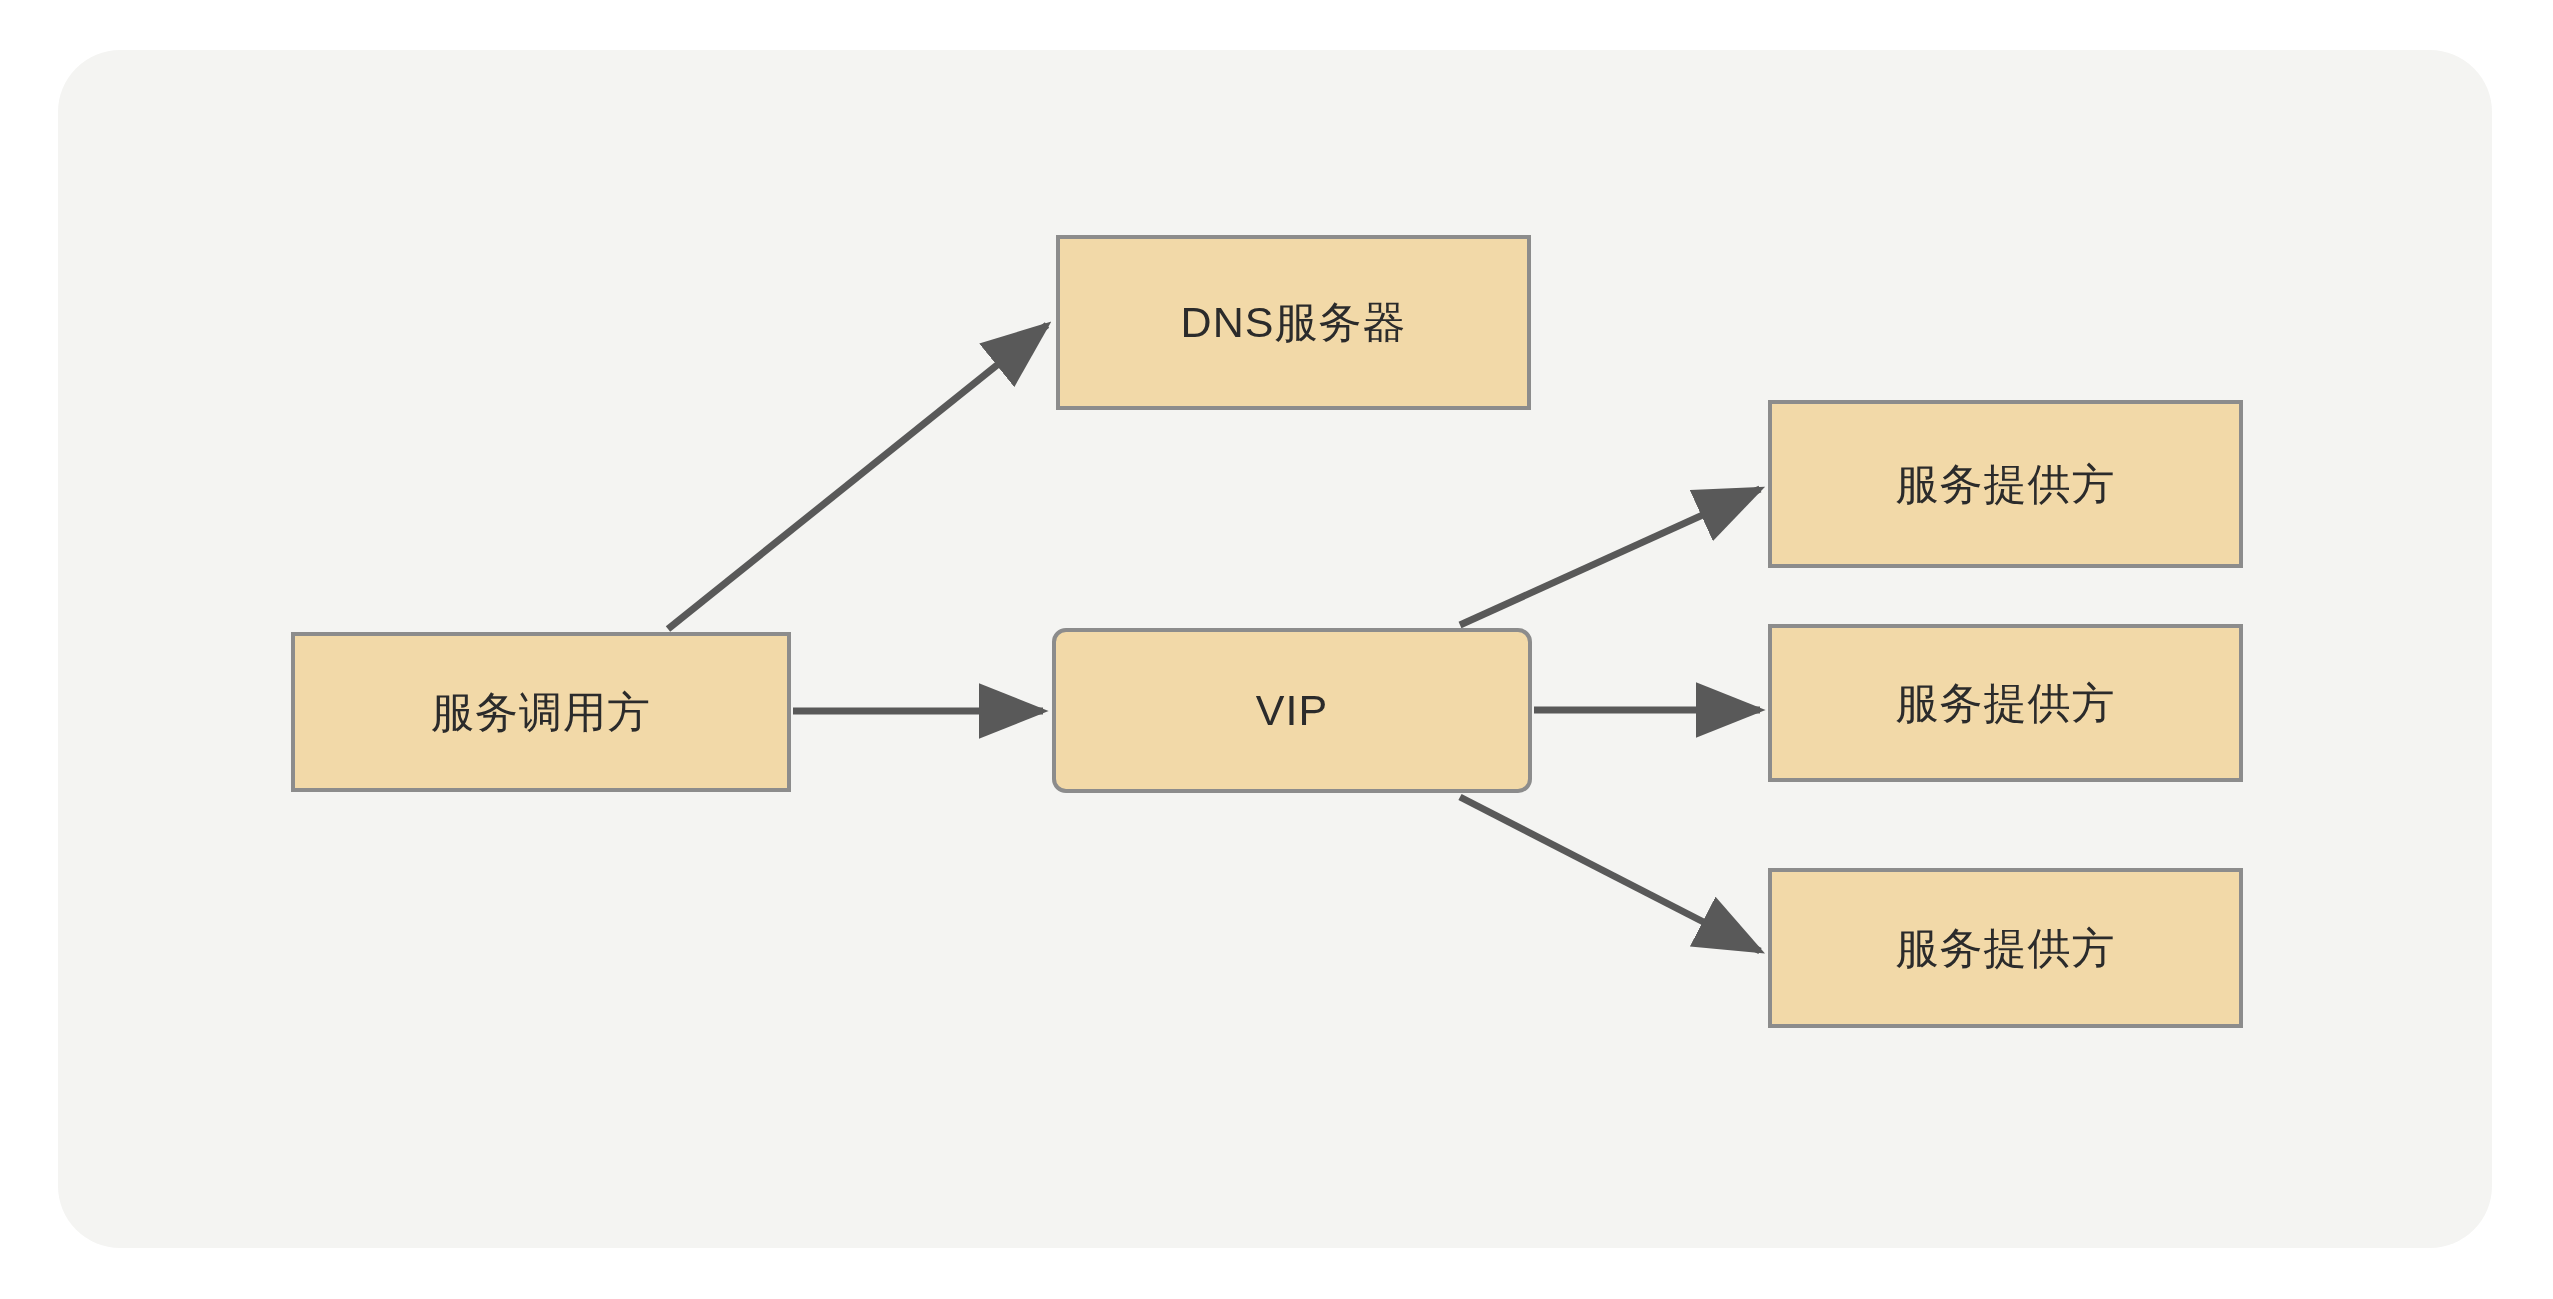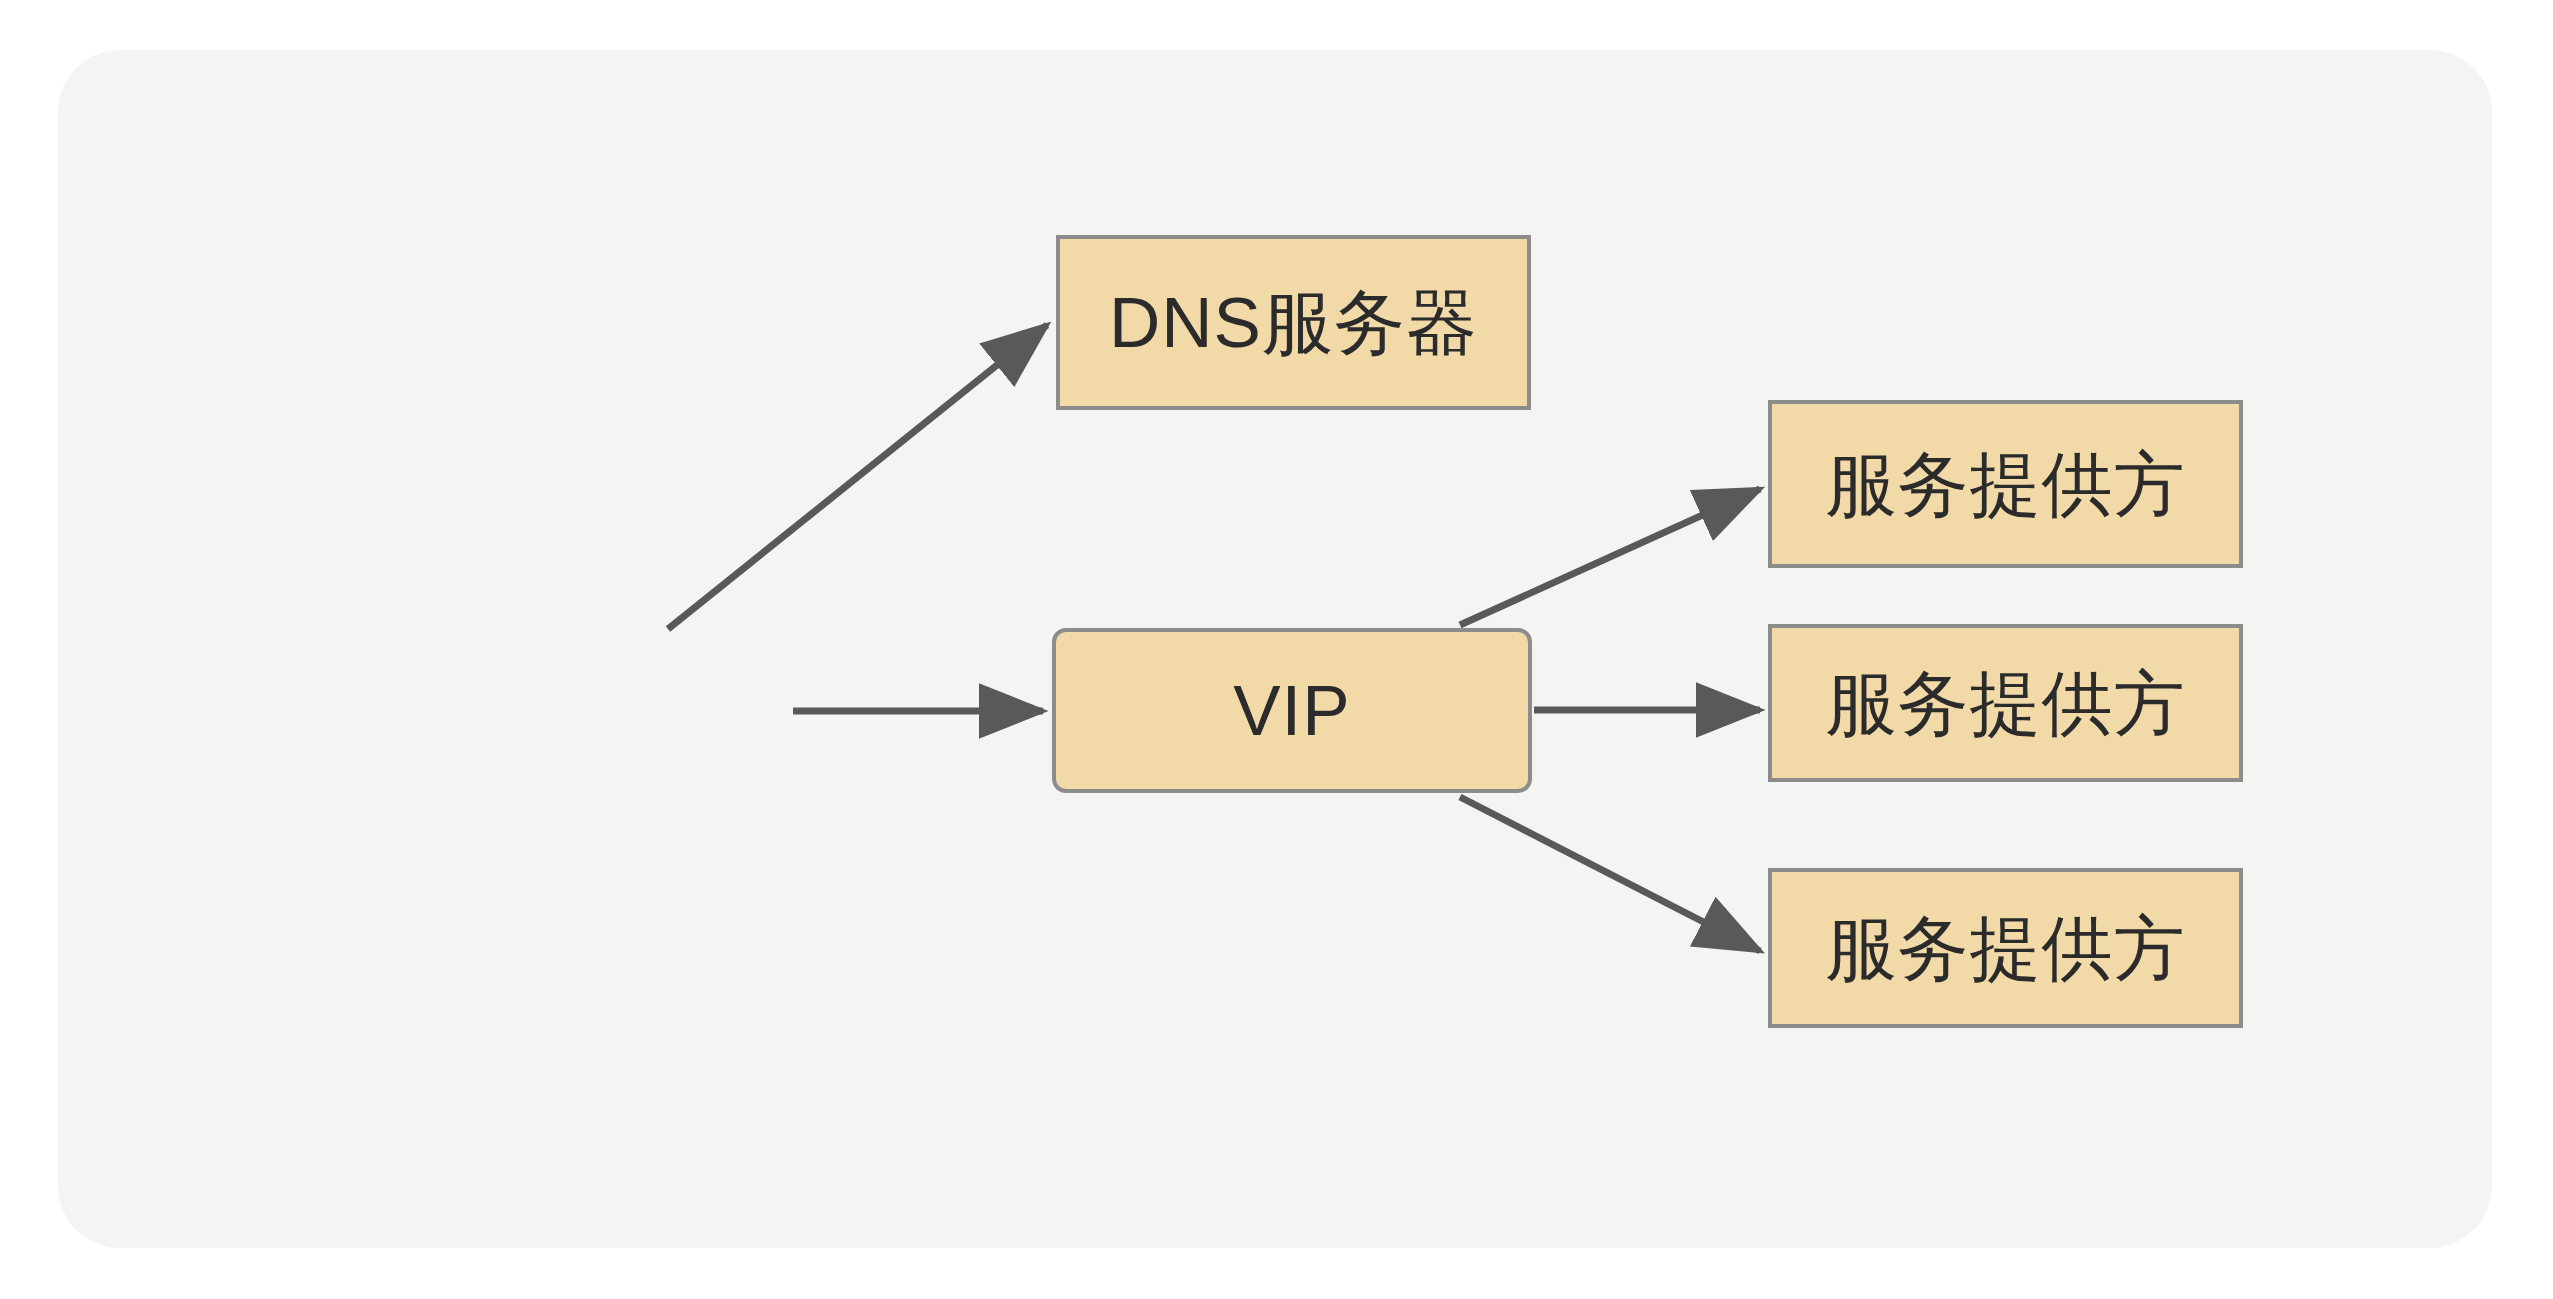--- a/index.html
+++ b/index.html
@@ -39,21 +39,21 @@
   .node {
     position: absolute;
     box-sizing: border-box;
     background: #f2d9a8;
     border: 4px solid #8c8c8c;
     display: flex;
     align-items: center;
     justify-content: center;
   }
   .node-label {
-    font-size: 71px;
+    font-size: 43px;
     line-height: 1;
     color: #2b2b2b;
     letter-spacing: 1px;
     white-space: nowrap;
     font-weight: 400;
   }
   
   #node-caller        { left: 291px;  top: 632px; width: 500px; height: 160px; }
   #node-dns           { left: 1056px; top: 235px; width: 475px; height: 175px; }
   #node-vip           { left: 1052px; top: 628px; width: 480px; height: 165px; border-radius: 14px; }
@@ -79,20 +79,23 @@
 
     <line x1="793" y1="711" x2="1043" y2="711" stroke="#595959" stroke-width="7" marker-end="url(#arrowhead)"></line>
 
     <line x1="1460" y1="625" x2="1760" y2="489" stroke="#595959" stroke-width="7" marker-end="url(#arrowhead)"></line>
 
     <line x1="1534" y1="710" x2="1760" y2="710" stroke="#595959" stroke-width="7" marker-end="url(#arrowhead)"></line>
 
     <line x1="1460" y1="797" x2="1760" y2="951" stroke="#595959" stroke-width="7" marker-end="url(#arrowhead)"></line>
   </svg>
 
+  <div class="node" id="node-caller">
+    <span class="node-label">服务调用方</span>
+  </div>
 
   <div class="node" id="node-dns">
     <span class="node-label">DNS服务器</span>
   </div>
 
   <div class="node" id="node-vip">
     <span class="node-label">VIP</span>
   </div>
 
   <div class="node" id="node-provider-1">

